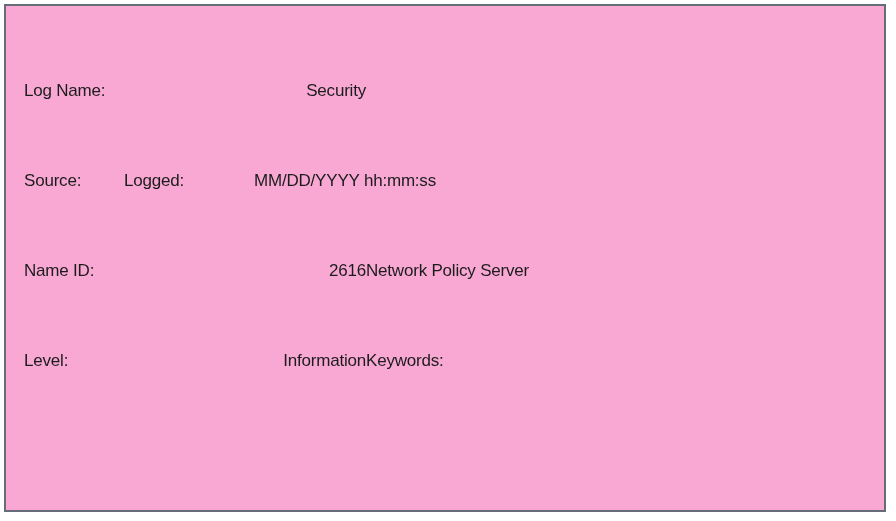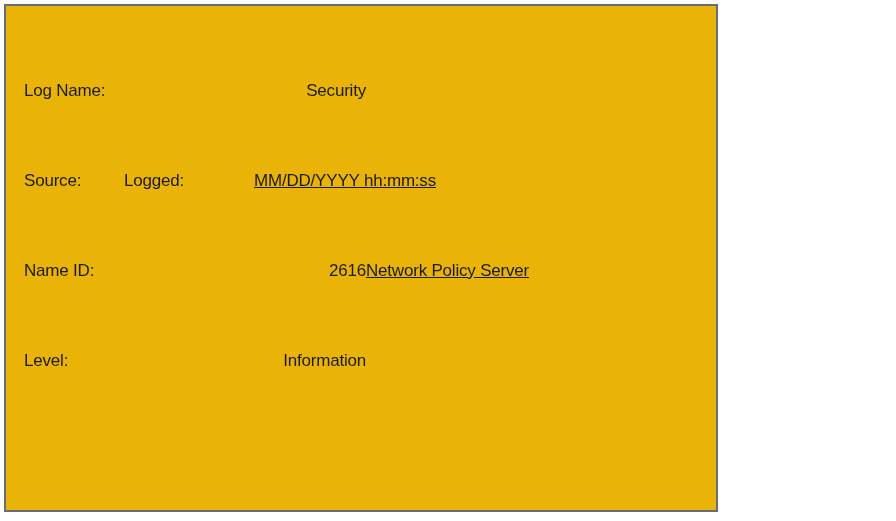--- a/index.html
+++ b/index.html
@@ -11,44 +11,44 @@
     width: 896px;
     height: 521px;
     position: relative;
     font-family: "Liberation Sans", sans-serif;
     overflow: hidden;
   }
   .frame {
     position: absolute;
     left: 4px;
     top: 4px;
-    width: 714px;
+    width: 882px;
     height: 508px;
     box-sizing: border-box;
     border: 2px solid #666c78;
-    background: #eab308;
+    background: #f9a8d4;
   }
   .content {
     padding: 6px 6px 0 6px;
     font-size: 17px;
     line-height: 22.5px;
     letter-spacing: -0.2px;
     color: #1c1c1c;
     white-space: pre;
   }
   .row {
     display: flex;
     height: 22.5px;
     align-items: baseline;
   }
   .hrow { padding-left: 12px; }
   .hlabel  { flex: none; width: 100px; }
   .hvalue1 { flex: none; width: 242px; text-align: right; }
   .hlabel2 { flex: none; width: 130px; }
-  .hvalue2 { flex: none; text-decoration: underline; }
+  .hvalue2 { flex: none; }
   .spacer { height: 22.5px; }
 </style>
 </head>
 <body>
 
 <div class="frame">
   <div class="content">
 
     <div class="row hrow">
       <span class="hlabel">Log Name:</span>
@@ -63,20 +63,21 @@
 
     <div class="row hrow">
       <span class="hlabel">Name ID:</span>
       <span class="hvalue1">2616</span>
       <span class="hvalue2">Network Policy Server</span>
     </div>
 
     <div class="row hrow">
       <span class="hlabel">Level:</span>
       <span class="hvalue1">Information</span>
+      <span class="hlabel2">Keywords:</span>
     </div>
 
     <div class="spacer"></div>
 
     
 
     
 
     
 

